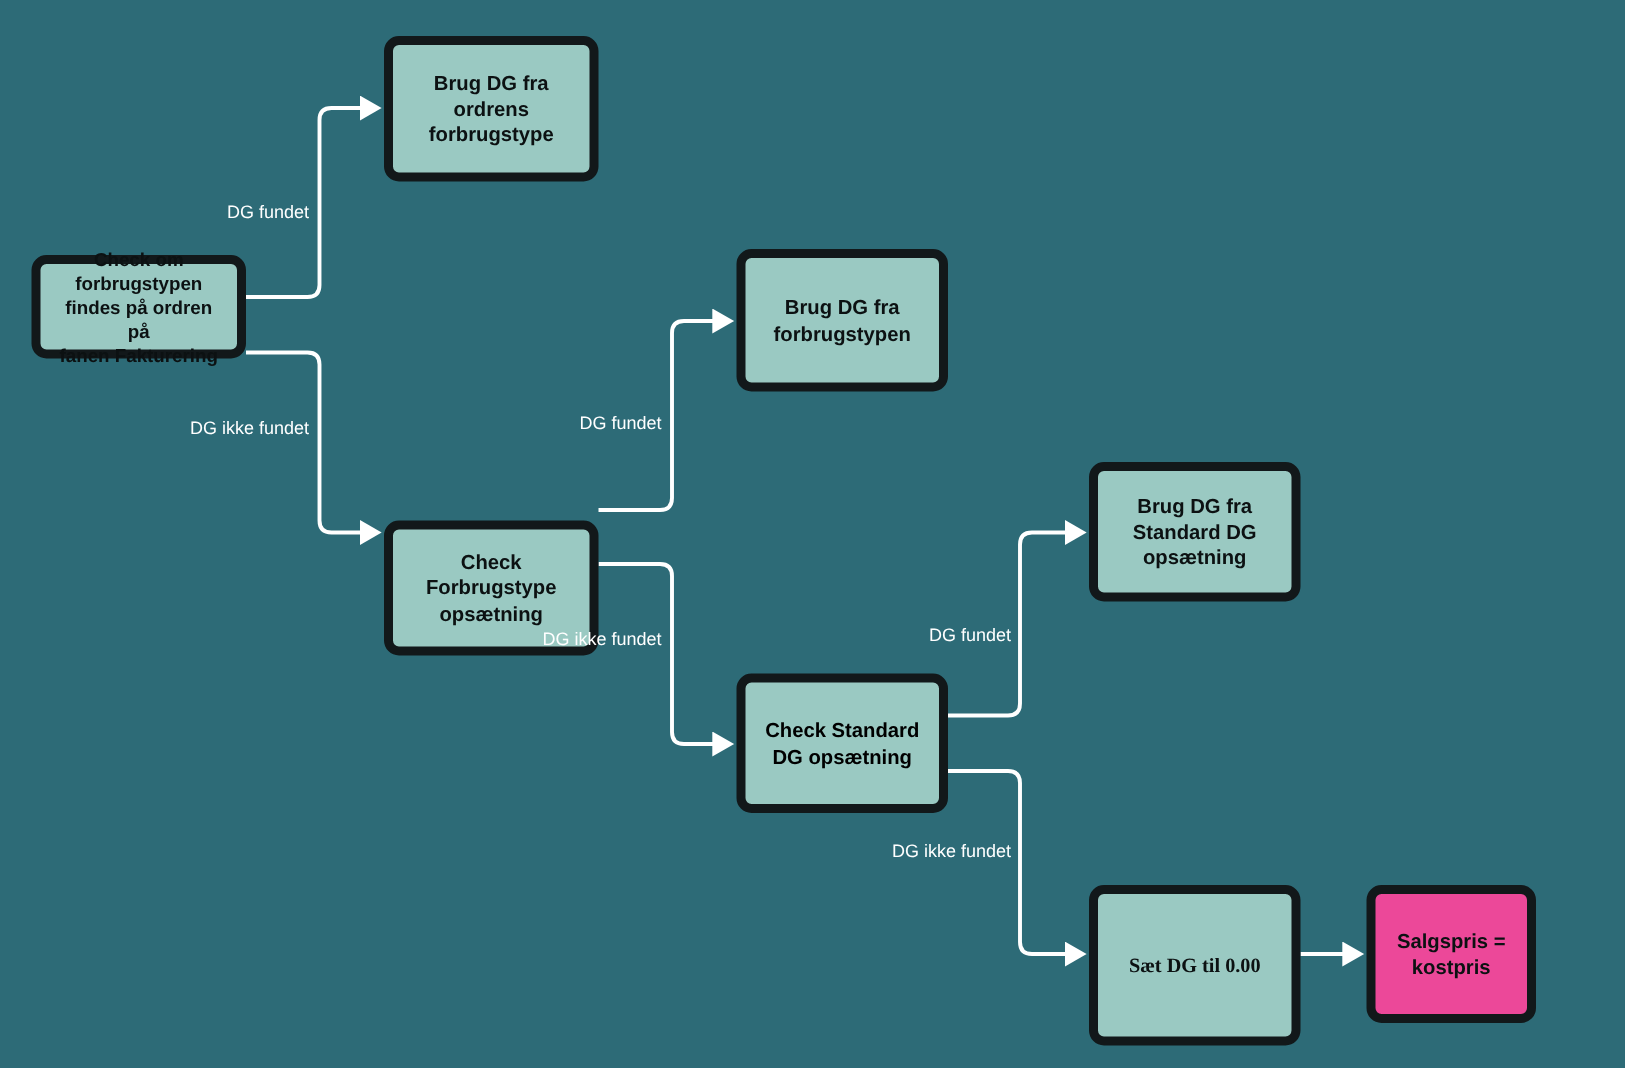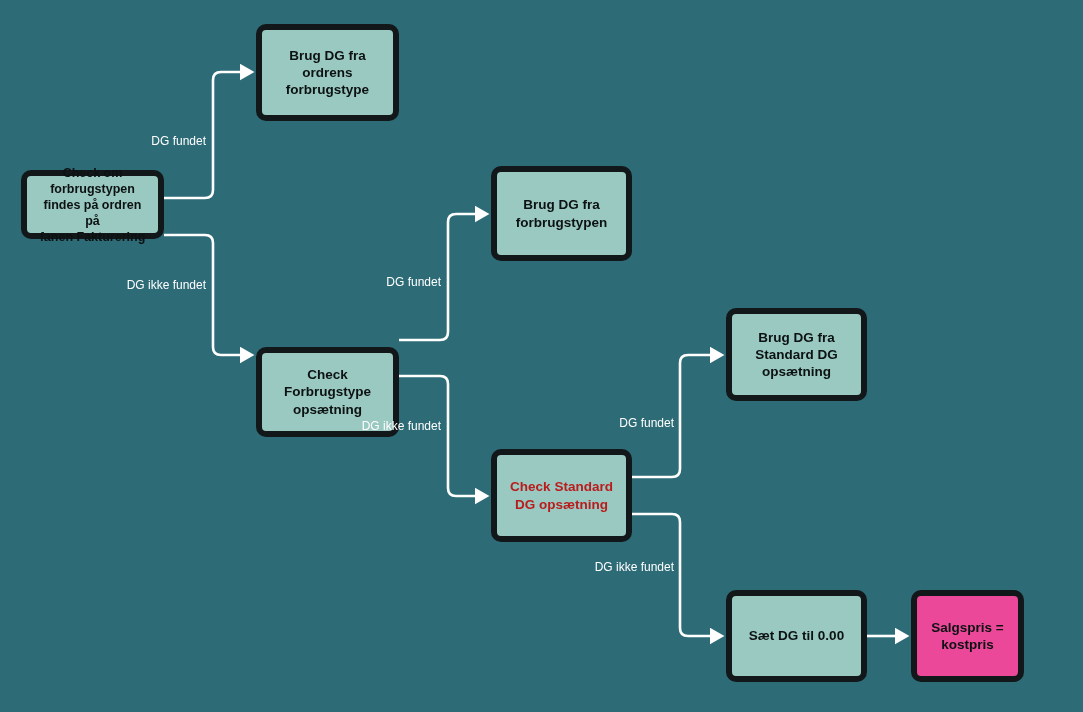--- a/index.html
+++ b/index.html
@@ -92,30 +92,30 @@
       </div>
       <div class="node" style="left: 256px; top: 310px; width: 143px; height: 90px; font-size: 13.5px; background: rgb(154, 201, 194); border-color: rgb(18, 24, 26); color: rgb(12, 17, 18); margin-top: 37px;">
         <span class="node-text">Check
 Forbrugstype
 opsætning</span>
       </div>
       <div class="node" style="left: 491px; top: 166px; width: 141px; height: 95px; font-size: 13.5px; background: rgb(154, 201, 194); border-color: rgb(18, 24, 26); color: rgb(12, 17, 18);">
         <span class="node-text">Brug DG fra
 forbrugstypen</span>
       </div>
-      <div class="node" style="left: 491px; top: 449px; width: 141px; height: 93px; font-size: 13.5px; background: rgb(154, 201, 194); border-color: rgb(18, 24, 26); color: #b91c1c;">
+      <div class="node" style="left: 491px; top: 449px; width: 141px; height: 93px; font-size: 13.5px; background: rgb(154, 201, 194); border-color: rgb(18, 24, 26); color: #000000;">
         <span class="node-text">Check Standard
 DG opsætning</span>
       </div>
       <div class="node" style="left: 726px; top: 308px; width: 141px; height: 93px; font-size: 13.5px; background: rgb(154, 201, 194); border-color: rgb(18, 24, 26); color: rgb(12, 17, 18);">
         <span class="node-text">Brug DG fra
 Standard DG
 opsætning</span>
       </div>
-      <div class="node" style="left: 726px; top: 590px; width: 141px; height: 92px; font-size: 13.5px; background: rgb(154, 201, 194); border-color: rgb(18, 24, 26); color: rgb(12, 17, 18);">
+      <div class="node" style="left: 726px; top: 590px; width: 141px; height: 107px; font-size: 13.5px; background: rgb(154, 201, 194); border-color: rgb(18, 24, 26); color: rgb(12, 17, 18); font-family: Liberation Serif, serif;">
         <span class="node-text">Sæt DG til 0.00</span>
       </div>
       <div class="node" style="left: 911px; top: 590px; width: 113px; height: 92px; font-size: 13.5px; background: #ec4899; border-color: rgb(18, 24, 26); color: rgb(12, 17, 18);">
         <span class="node-text">Salgspris =
 kostpris</span>
       </div>
     </div>
   <div id="labels-root">
       <div class="edge-label right-anchor" style="left: 206px; top: 141px; color: rgb(255, 255, 255);">DG fundet</div>
       <div class="edge-label right-anchor" style="left: 206px; top: 285px; color: rgb(255, 255, 255);">DG ikke fundet</div>

